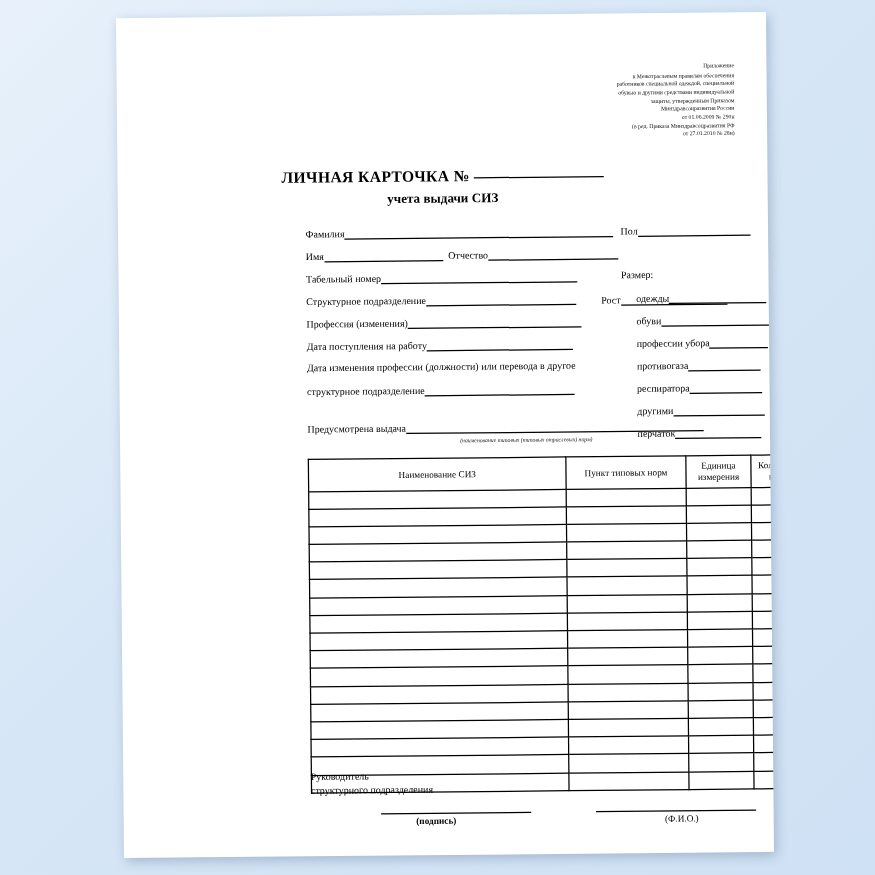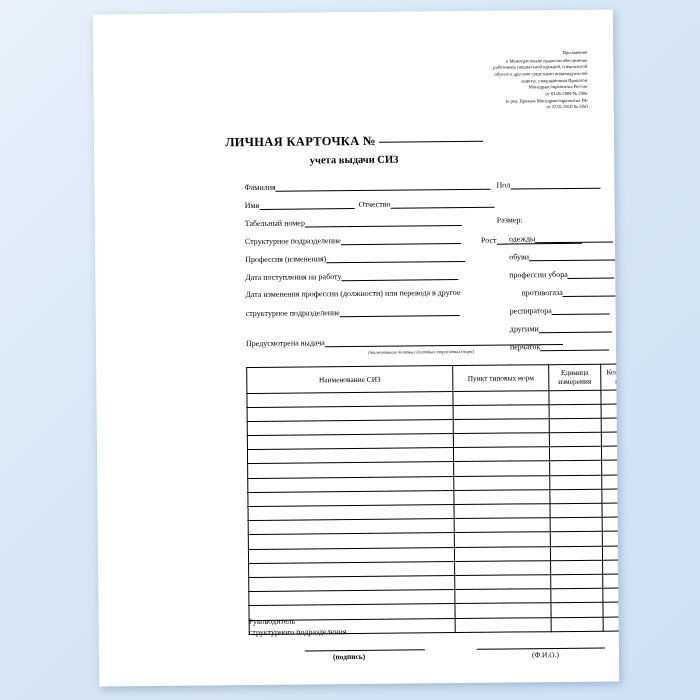--- a/index.html
+++ b/index.html
@@ -258,21 +258,21 @@
       </div>
 
       <div class="fl" style="left:414px; top:74px;">
         <span class="lbl">обуви</span><span class="ln" style="width:86px;"></span>
       </div>
 
       <div class="fl" style="left:414px; top:92px;">
         <span class="lbl">профессии убора</span><span class="ln" style="width:47px;"></span>
       </div>
 
-      <div class="fl" style="left:426px; top:110px;">
+      <div class="fl" style="left:414px; top:110px;">
         <span class="lbl">противогаза</span><span class="ln" style="width:58px;"></span>
       </div>
 
       <div class="fl" style="left:414px; top:128px;">
         <span class="lbl">респиратора</span><span class="ln" style="width:58px;"></span>
       </div>
 
       <div class="fl" style="left:414px; top:146px;">
         <span class="lbl">другими</span><span class="ln" style="width:73px;"></span>
       </div>

